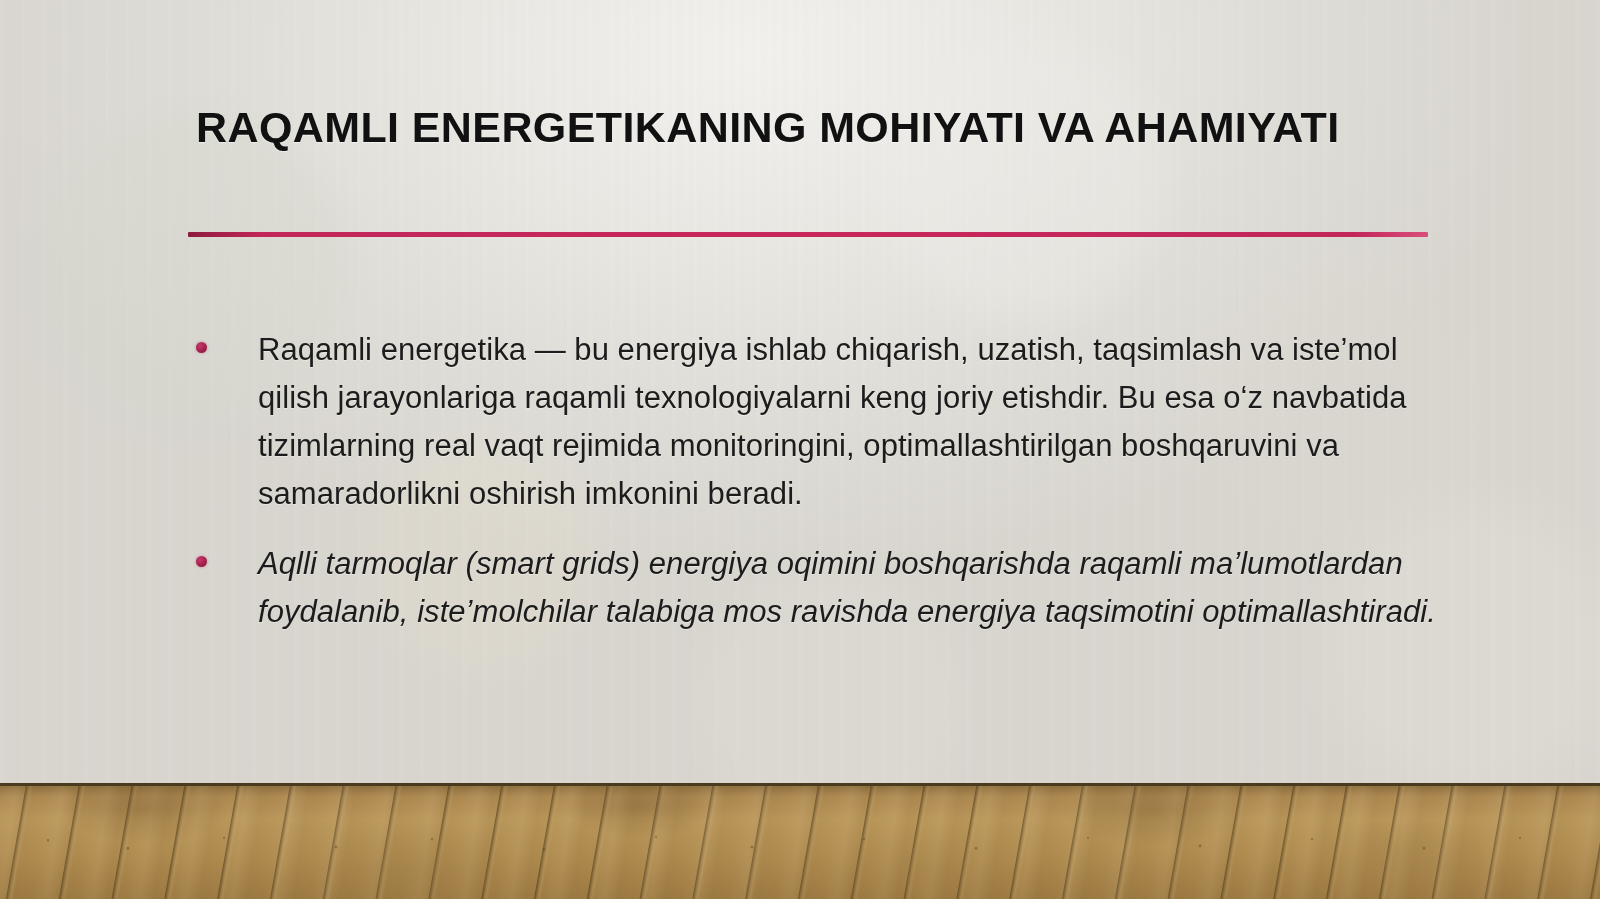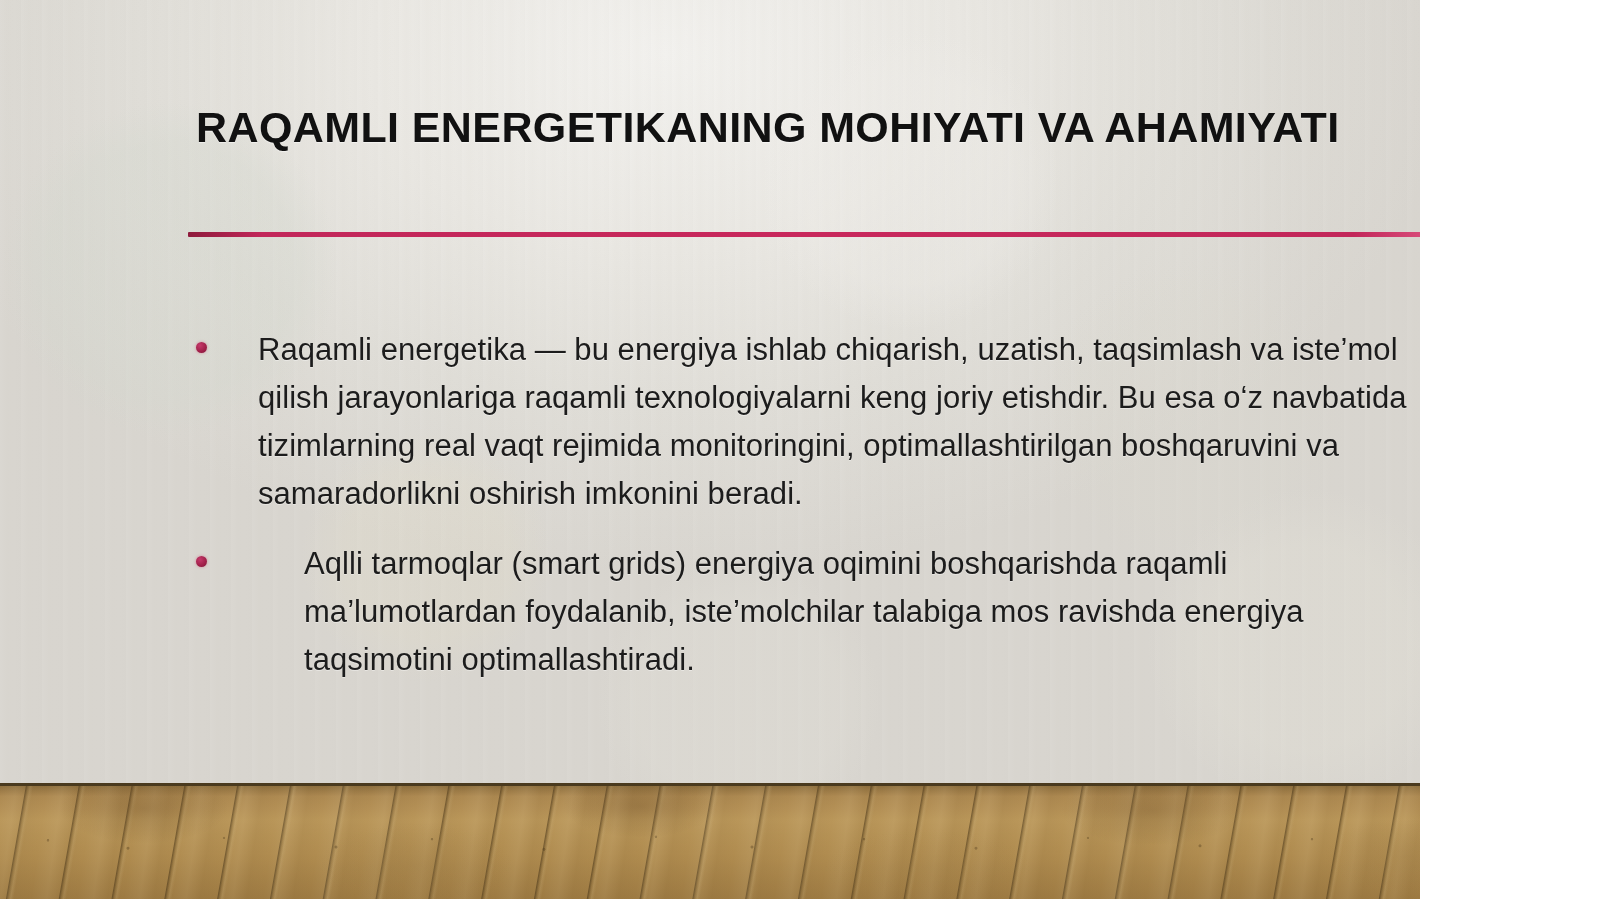--- a/index.html
+++ b/index.html
@@ -5,21 +5,21 @@
   * { margin:0; padding:0; box-sizing:border-box; }
 
   html, body {
     width:1600px; height:899px;
     overflow:hidden;
     font-family:"Liberation Sans", sans-serif;
   }
 
   #slide {
     position:relative;
-    width:1420px;
+    width:1600px;
     height:899px;
     background:
       
       repeating-linear-gradient(90deg,
         rgba(255,255,255,0.05) 0px,
         rgba(214,210,200,0.06) 7px,
         rgba(255,255,255,0.00) 14px,
         rgba(205,202,196,0.05) 21px),
       
       radial-gradient(ellipse 780px 520px at 47% 6%,
@@ -102,21 +102,21 @@
 
   .bullet-text {
     font-size:31px;
     line-height:48px;
     color:#1C1C1C;
     letter-spacing:.05px;
     text-shadow:0 1px 0 rgba(255,255,255,.38);
   }
 
   .bullet-text.italic {
-    margin-left:46px;
+    font-style:italic;
   }
 
   
   #floor {
     position:absolute;
     left:0;
     bottom:0;
     width:1600px;
     height:116px;
     overflow:hidden;

